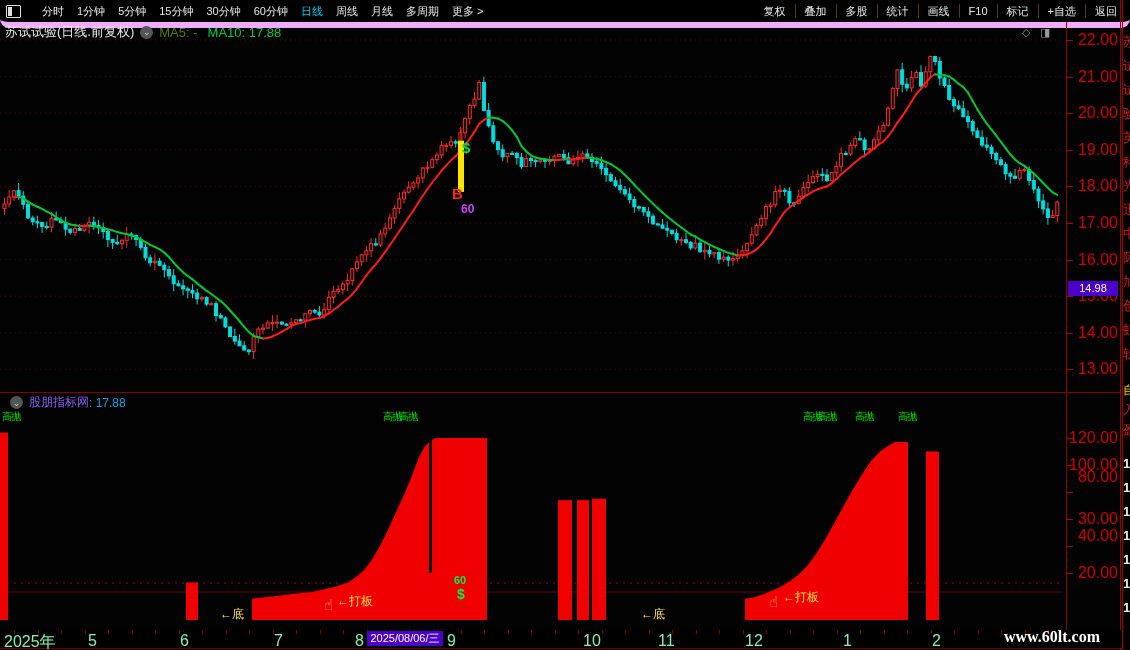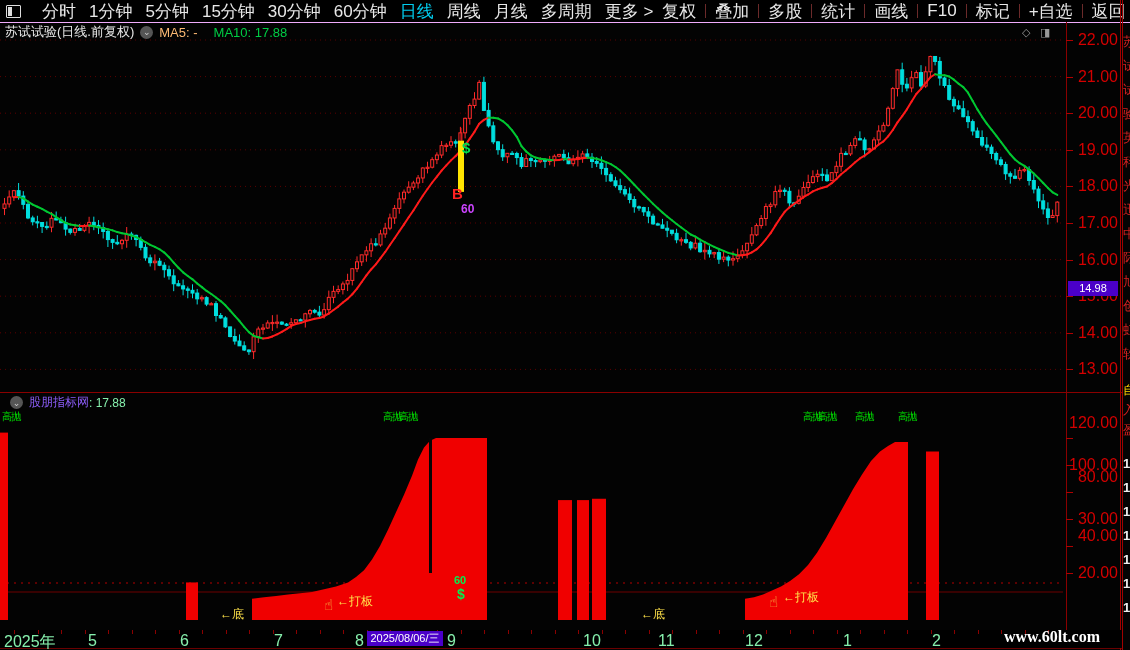--- a/index.html
+++ b/index.html
@@ -1,40 +1,40 @@
 <!DOCTYPE html>
 <html><head>
 <meta charset="utf-8">
 <style>
   html,body{margin:0;padding:0;background:#000;}
   .stage{position:relative;width:1130px;height:650px;background:#030303;overflow:hidden;
          font-family:"Liberation Sans","DejaVu Sans",sans-serif;}
   
   .toolbar{position:absolute;left:0;top:0;width:1130px;height:22px;background:#000;
-           border-bottom:1px solid #f0abfc;display:flex;align-items:center;font-size:17px;color:#e8e8e8;}
+           border-bottom:6px solid #f0abfc;display:flex;align-items:center;font-size:11px;color:#e8e8e8;border-radius:9px;}
   .tb-left{display:flex;align-items:center;gap:13px;padding-left:6px;white-space:nowrap;}
   .tb-item{cursor:default;}
   .tb-item.active{color:#00ccee;}
   .tb-right{margin-left:auto;display:flex;align-items:center;white-space:nowrap;padding-right:4px;}
   .tb-right .tb-item{padding:0 9px;}
   .tb-divider{width:1px;height:14px;background:#6b2a2a;}
   .win-icon{display:inline-block;width:13px;height:11px;border:1px solid #ddd;border-radius:1px;margin-right:8px;position:relative;}
   .win-icon::after{content:"";position:absolute;left:1px;top:1px;bottom:1px;width:4px;background:#ddd;}
   
   .chart-title-row{position:absolute;left:5px;top:24px;height:16px;display:flex;align-items:center;
                    font-size:13px;z-index:30;white-space:nowrap;}
   .chart-title{color:#e8e8e8;}
   .chev-circle{display:inline-flex;align-items:center;justify-content:center;width:13px;height:13px;
                border-radius:50%;background:#555;color:#ccc;font-size:9px;margin:0 6px;}
-  .ma5{color:#fdba74;margin-right:16px;}
+  .ma5{color:#4d7c0f;margin-right:10px;}
   .ma10{color:#00cc44;}
   .ind-title-row{position:absolute;left:4px;top:395px;height:15px;display:flex;align-items:center;
                  font-size:12px;z-index:30;white-space:nowrap;}
   .ind-name{color:#8b5cf6;}
-  .ind-value{color:#86efac;}
+  .ind-value{color:#0ea5e9;}
   
   .axis-label{position:absolute;left:1068px;width:50px;text-align:right;font-size:16px;color:#d40000;height:14px;line-height:14px;}
   .axis-tick{position:absolute;left:1066px;width:7px;height:1px;background:#b00000;}
   .price-badge{position:absolute;left:1068px;top:281px;width:50px;height:15px;background:#4a00c8;
                color:#fff;font-size:11px;line-height:15px;text-align:center;z-index:5;}
   
   .vline-axis{position:absolute;left:1066px;top:22px;width:1px;height:608px;background:#8a0000;}
   .hline{position:absolute;left:0;background:#8a0000;height:1px;}
   .strip-border{position:absolute;top:0;width:1px;height:650px;background:#a00000;}
   
@@ -844,21 +844,21 @@
       <div class="axis-label" style="top:252.60000000000002px;">16.00</div>
       <div class="axis-tick" style="top:259.6px;"></div>
       <div class="axis-label" style="top:289.2px;">15.00</div>
       <div class="axis-tick" style="top:296.2px;"></div>
       <div class="axis-label" style="top:325.8px;">14.00</div>
       <div class="axis-tick" style="top:332.8px;"></div>
       <div class="axis-label" style="top:362.40000000000003px;">13.00</div>
       <div class="axis-tick" style="top:369.40000000000003px;"></div>
     </div>
   <div id="ind-axis">
-      <div class="axis-label" style="top:416px;">120.00</div>
+      <div class="axis-label" style="top:431px;">120.00</div>
       <div class="axis-tick" style="top:438px;"></div>
       <div class="axis-label" style="top:458px;">100.00</div>
       <div class="axis-tick" style="top:465px;"></div>
       <div class="axis-label" style="top:470px;">80.00</div>
       <div class="axis-tick" style="top:492px;"></div>
       <div class="axis-label" style="top:512px;">30.00</div>
       <div class="axis-tick" style="top:519px;"></div>
       <div class="axis-label" style="top:529px;">40.00</div>
       <div class="axis-tick" style="top:546px;"></div>
       <div class="axis-label" style="top:566px;">20.00</div>

